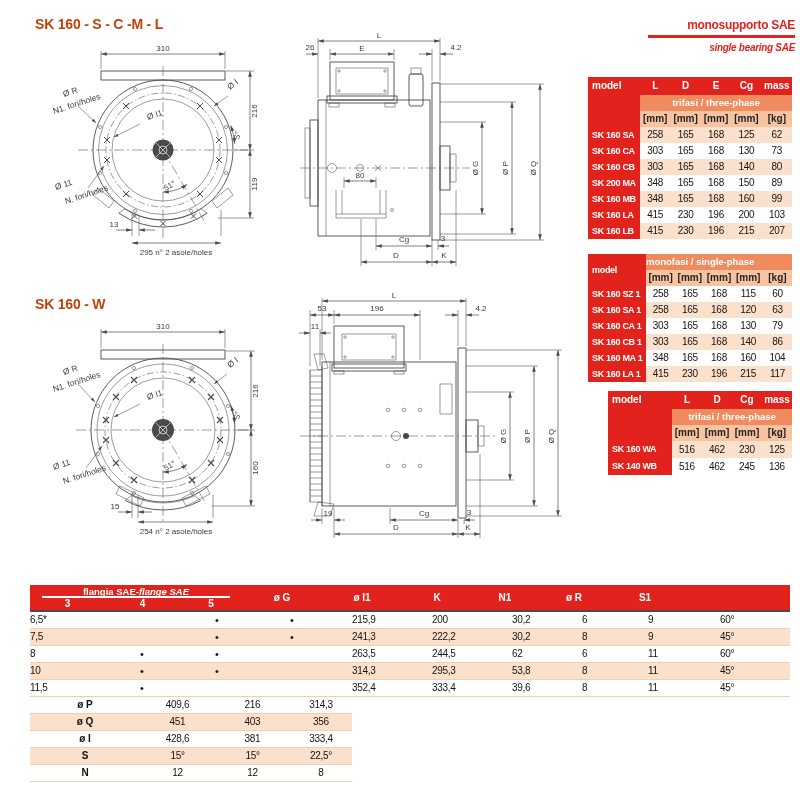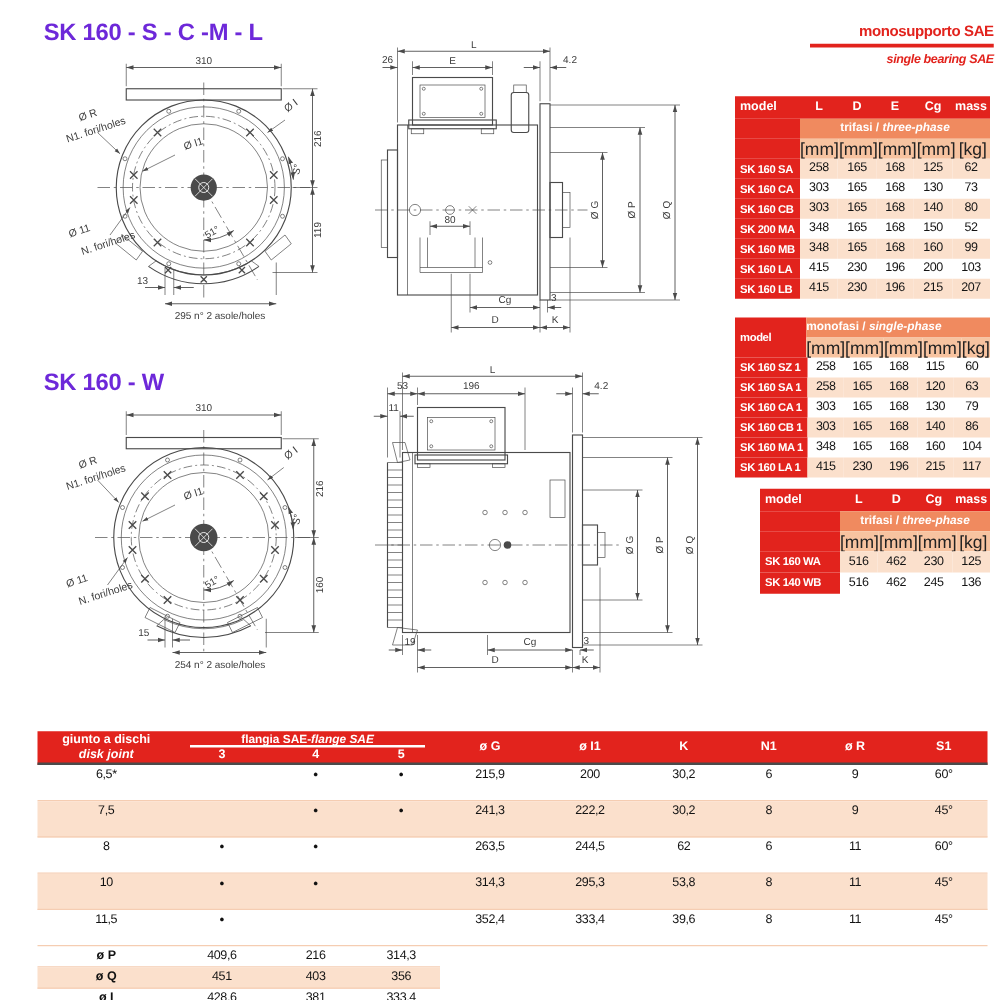--- a/index.html
+++ b/index.html
@@ -1,36 +1,36 @@
 <!DOCTYPE html>
 <html><head>
 <meta charset="utf-8">
 <style>
   *{box-sizing:border-box;margin:0;padding:0}
   body{background:#fff}
   .page{position:relative;width:800px;height:800px;background:#fff;overflow:hidden;
         font-family:"Liberation Sans",sans-serif;color:#111}
-  .red-title{position:absolute;color:#6d28d9;font-weight:bold;font-size:19px;letter-spacing:-0.2px;white-space:nowrap}
+  .red-title{position:absolute;color:#c2410c;font-weight:bold;font-size:14px;letter-spacing:-0.2px;white-space:nowrap}
   
   .hdr{position:absolute;left:648px;top:18px;width:147px;text-align:right;color:#e2231d}
   .hdr .l1{font-weight:bold;font-size:12px;letter-spacing:-0.3px}
   .hdr .bar{height:3px;background:#e2231d;margin:3px 0 4px}
   .hdr .l2{font-weight:bold;font-style:italic;font-size:10px;letter-spacing:-0.3px}
   
   .t{position:absolute;font-size:10px}
   .trow{display:flex;text-align:center}
   .h16{height:16px;line-height:16px}
   .h17{height:17px;line-height:17px}
   .h18{height:18px;line-height:18px}
   .thead{background:#e2231d;color:#fff;font-weight:bold;font-size:10px}
   .thead .mh{text-align:left;padding-left:4px}
   .mcell{background:#e2231d;color:#fff;font-weight:bold;font-size:9px;text-align:left;padding-left:4px;white-space:nowrap;letter-spacing:-0.3px}
   .bandcell{background:#f08a5f;color:#fff;font-weight:bold;font-size:9.5px;flex:1}
-  .bandcell .it{font-style:italic}
-  .u{background:#f7c3a0;font-weight:normal;font-size:14px;color:#222}
+  .bandcell .it{}
+  .u{background:#f7c3a0;font-weight:bold;font-size:10px;color:#222}
   .numcell{font-size:10px;letter-spacing:-0.3px;color:#141414}
   .tint{background:#fbe0cc}
   .t1{left:588px;top:77px;width:204px}
   .t1 .c0{width:52px}
   .t1 .cn{flex:1}
   .t2{left:588px;top:254px;width:204px}
   .t2 .c0{width:58px}
   .t2 .cn{flex:1}
   .t3{left:608px;top:391px;width:184px}
   .t3 .c0{width:64px}
@@ -40,21 +40,21 @@
   .tbh{display:flex;height:27px;background:#e2231d;color:#fff;font-weight:bold;border-bottom:2px solid #4a4a4a}
   .tbh .h0{width:110px;display:flex;flex-direction:column;justify-content:center;text-align:center;line-height:12px}
   .tbh .h0 .en{font-style:italic}
   .tbh .hg{width:212px;display:flex;flex-direction:column}
   .tbh .hga{height:13px;line-height:13px;text-align:center;border-bottom:2px solid #fff;margin:0 12px;font-size:9.5px}
   .tbh .hga .it{font-style:italic}
   .tbh .hgc{display:flex;height:12px;line-height:12px;text-align:center}
   .tbh .g1{width:75px}.tbh .g2{width:75px}.tbh .g3{width:62px}
   .tbh .hv{line-height:25px;text-align:center}
   .w80{width:80px}.w70{width:70px}.w66{width:66px}.w72{width:72px}
-  .tb .drow{display:flex;height:29px;line-height:16px;text-align:center;border-bottom:1px solid #f5cdb2}
+  .tb .drow{display:flex;height:17px;line-height:16px;border-bottom:1px solid #f5cdb2}
   .tb .d0{width:110px;letter-spacing:-0.3px}
   .tb .dd{font-size:11px}
   .tb .d1{width:75px}.tb .d2{width:75px}.tb .d3{width:62px}
   .tb .xrow{display:flex;height:17px;line-height:16px;text-align:center;border-bottom:1px solid #f5cdb2;width:322px}
   .tb .x0{width:110px;font-weight:bold}
   .tb .x1{width:75px}.tb .x2{width:75px}.tb .x3{width:62px}
   
   svg{position:absolute}
   svg text{font-family:"Liberation Sans",sans-serif;font-size:8px;fill:#3b3b3b}
   svg .lb{font-size:8.4px}
@@ -547,21 +547,21 @@
         <div class="cn numcell tint">168</div>
         <div class="cn numcell tint">140</div>
         <div class="cn numcell tint">80</div>
       </div>
     <div class="trow h16">
         <div class="c0 mcell">SK 200 MA</div>
         <div class="cn numcell">348</div>
         <div class="cn numcell">165</div>
         <div class="cn numcell">168</div>
         <div class="cn numcell">150</div>
-        <div class="cn numcell">52</div>
+        <div class="cn numcell">89</div>
       </div>
     <div class="trow h16">
         <div class="c0 mcell">SK 160 MB</div>
         <div class="cn numcell tint">348</div>
         <div class="cn numcell tint">165</div>
         <div class="cn numcell tint">168</div>
         <div class="cn numcell tint">160</div>
         <div class="cn numcell tint">99</div>
       </div>
     <div class="trow h16">
@@ -676,24 +676,20 @@
         <div class="c0 mcell">SK 140  WB</div>
         <div class="cn numcell">516</div>
         <div class="cn numcell">462</div>
         <div class="cn numcell">245</div>
         <div class="cn numcell">136</div>
       </div>
   </div>
 
   <div class="tb">
     <div class="tbh">
-      <div class="h0">
-        <div>giunto a dischi</div>
-        <div class="en">disk joint</div>
-      </div>
       <div class="hg">
         <div class="hga"><span>flangia SAE-</span><span class="it">flange SAE</span></div>
         <div class="hgc">
           <div class="g1">3</div>
           <div class="g2">4</div>
           <div class="g3">5</div>
         </div>
       </div>
       <div class="hv w80">ø G</div>
       <div class="hv w80">ø I1</div>

